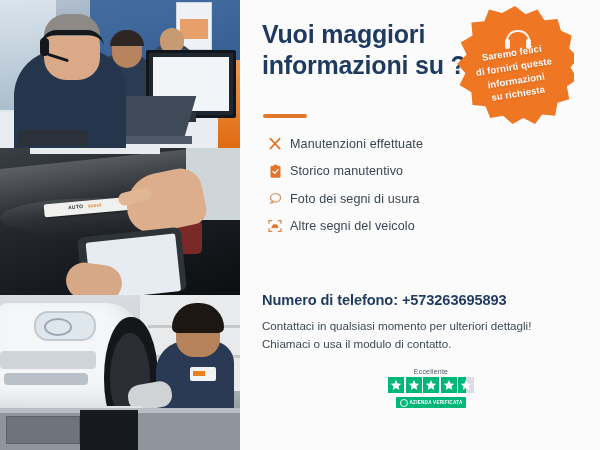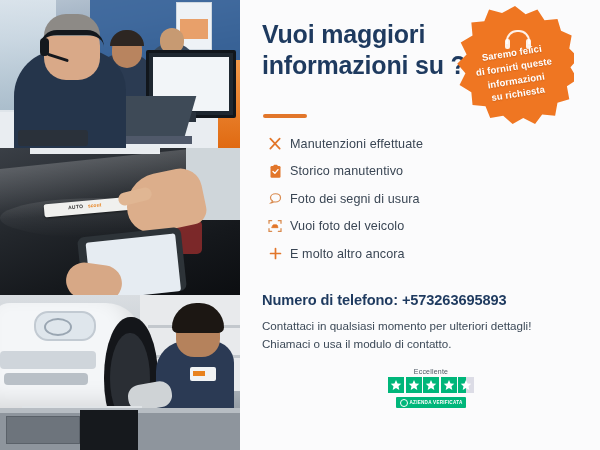--- a/index.html
+++ b/index.html
@@ -266,31 +266,23 @@
       <div class="feat">
         <span class="ico">
           <svg viewBox="0 0 24 24" width="16" height="16" fill="none" stroke="#d98a4e" stroke-width="1.9" stroke-linecap="round">
               <path d="M3 8V4h4"></path>
               <path d="M21 8V4h-4"></path>
               <path d="M3 16v4h4"></path>
               <path d="M21 16v4h-4"></path>
               <path d="M7.5 14.5h9l-1-3.2a1.6 1.6 0 0 0-1.5-1.1h-4a1.6 1.6 0 0 0-1.5 1.1z" fill="#e2762a" stroke="#e2762a" stroke-width="1.2"></path>
             </svg>
         </span>
-        <span class="lbl">Vuoi foto del veicolo</span>
-      </div>
-
-      <div class="feat">
-        <span class="ico">
-          <svg viewBox="0 0 24 24" width="17" height="17" stroke="#e2762a" stroke-width="2.4" stroke-linecap="round">
-              <path d="M12 5v14M5 12h14"></path>
-            </svg>
-        </span>
-        <span class="lbl">E molto altro ancora</span>
-      </div>
+        <span class="lbl">Altre segni del veicolo</span>
+      </div>
+
 
     </div>
 
     <div class="phone">
       <div class="ph">Numero di telefono: +573263695893</div>
       <div class="sub">
         <div>Contattaci in qualsiasi momento per ulteriori dettagli!</div>
         <div>Chiamaci o usa il modulo di contatto.</div>
       </div>
     </div>

